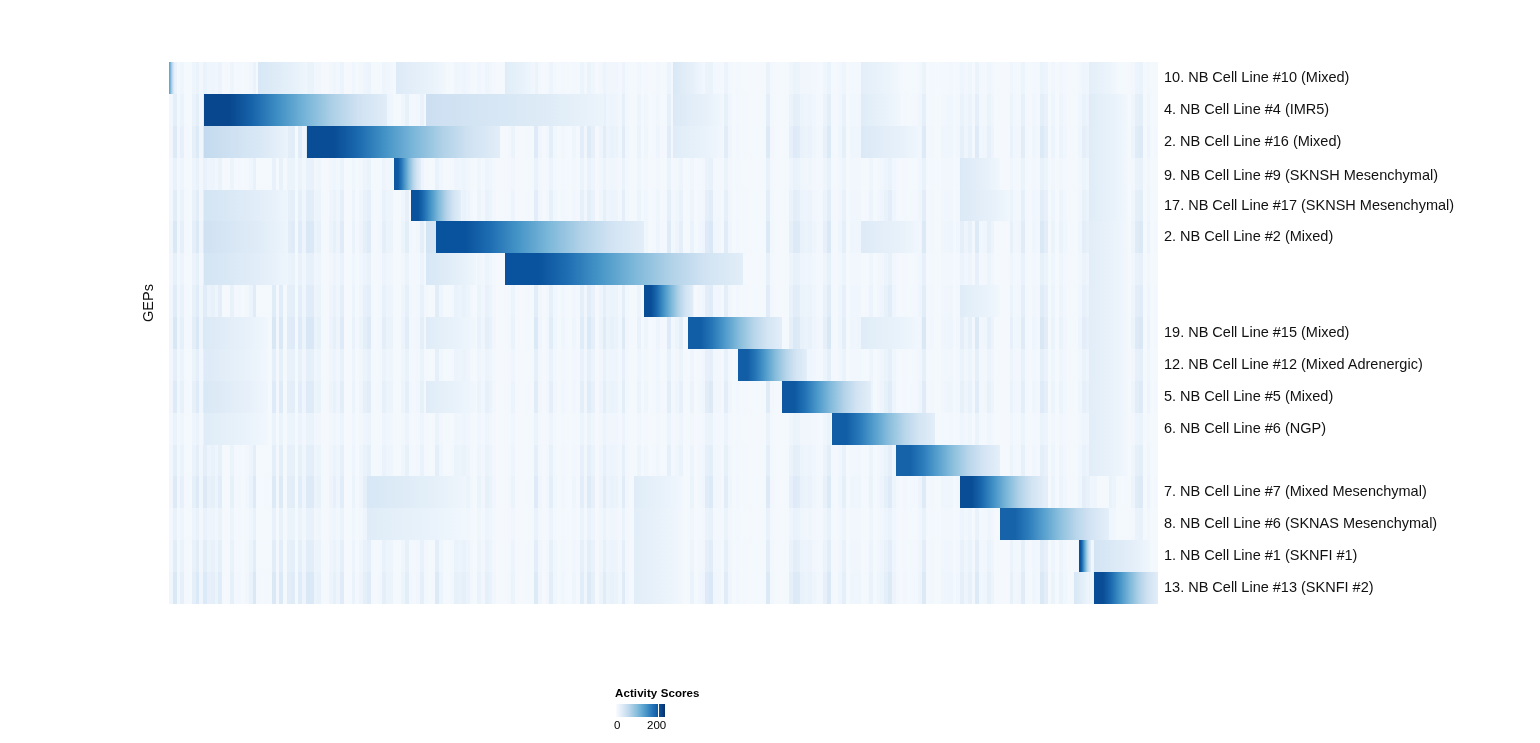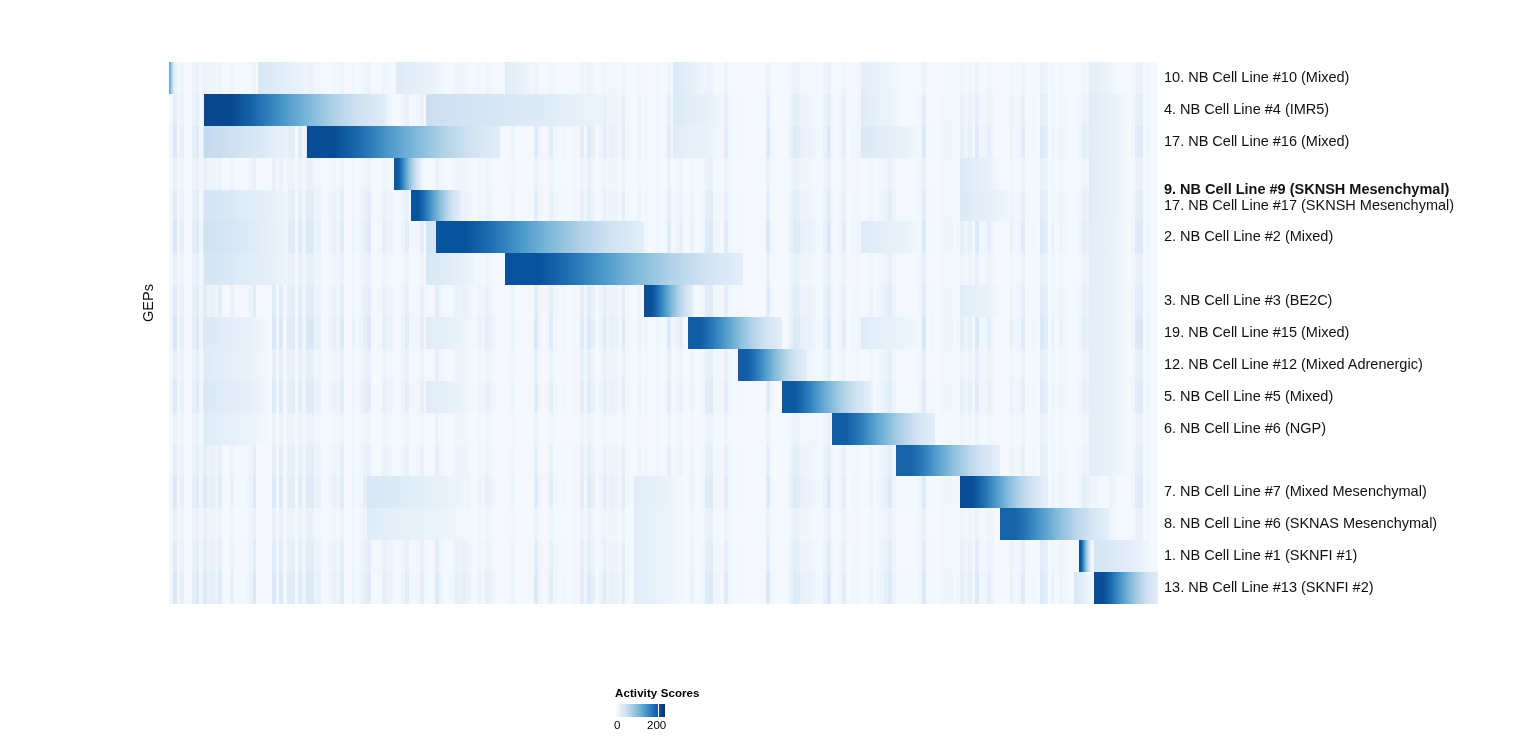--- a/index.html
+++ b/index.html
@@ -309,25 +309,24 @@
         <div class="row-block" style="left: 93.5%; width: 6.5%; background: linear-gradient(to right, rgb(8, 77, 150) 0%, rgb(8, 77, 150) 14%, rgb(26, 104, 174) 26%, rgb(66, 146, 198) 40%, rgb(122, 182, 217) 55%, rgb(175, 209, 231) 70%, rgb(208, 226, 242) 84%, rgb(226, 237, 248) 100%);"></div>
       </div>
     </div>
 
   <div id="y-axis-title">GEPs</div>
 
 
   <div id="row-labels">
       <div class="row-label" style="top: 0px; height: 31.8824px; line-height: 31.8824px;">10. NB Cell Line #10 (Mixed)</div>
       <div class="row-label" style="top: 31.8824px; height: 31.8824px; line-height: 31.8824px;">4. NB Cell Line #4 (IMR5)</div>
-      <div class="row-label" style="top: 63.7647px; height: 31.8824px; line-height: 31.8824px;">17. NB Cell Line #16 (Mixed)</div>
-      <div class="row-label" style="top: 112px; height: 31.8824px; line-height: 31.8824px; font-weight: bold;">9. NB Cell Line #9 (SKNSH Mesenchymal)</div>
+      <div class="row-label" style="top: 63.7647px; height: 31.8824px; line-height: 31.8824px;">2. NB Cell Line #16 (Mixed)</div>
+      <div class="row-label" style="top: 98px; height: 31.8824px; line-height: 31.8824px;">9. NB Cell Line #9 (SKNSH Mesenchymal)</div>
       <div class="row-label" style="top: 127.529px; height: 31.8824px; line-height: 31.8824px;">17. NB Cell Line #17 (SKNSH Mesenchymal)</div>
       <div class="row-label" style="top: 159.412px; height: 31.8824px; line-height: 31.8824px;">2. NB Cell Line #2 (Mixed)</div>
-      <div class="row-label" style="top: 223.176px; height: 31.8824px; line-height: 31.8824px;">3. NB Cell Line #3 (BE2C)</div>
       <div class="row-label" style="top: 255.059px; height: 31.8824px; line-height: 31.8824px;">19. NB Cell Line #15 (Mixed)</div>
       <div class="row-label" style="top: 286.941px; height: 31.8824px; line-height: 31.8824px;">12. NB Cell Line #12 (Mixed Adrenergic)</div>
       <div class="row-label" style="top: 318.824px; height: 31.8824px; line-height: 31.8824px;">5. NB Cell Line #5 (Mixed)</div>
       <div class="row-label" style="top: 350.706px; height: 31.8824px; line-height: 31.8824px;">6. NB Cell Line #6 (NGP)</div>
       <div class="row-label" style="top: 414.471px; height: 31.8824px; line-height: 31.8824px;">7. NB Cell Line #7 (Mixed Mesenchymal)</div>
       <div class="row-label" style="top: 446.353px; height: 31.8824px; line-height: 31.8824px;">8. NB Cell Line #6 (SKNAS Mesenchymal)</div>
       <div class="row-label" style="top: 478.235px; height: 31.8824px; line-height: 31.8824px;">1. NB Cell Line #1 (SKNFI #1)</div>
       <div class="row-label" style="top: 510.118px; height: 31.8824px; line-height: 31.8824px;">13. NB Cell Line #13 (SKNFI #2)</div>
     </div>
 

